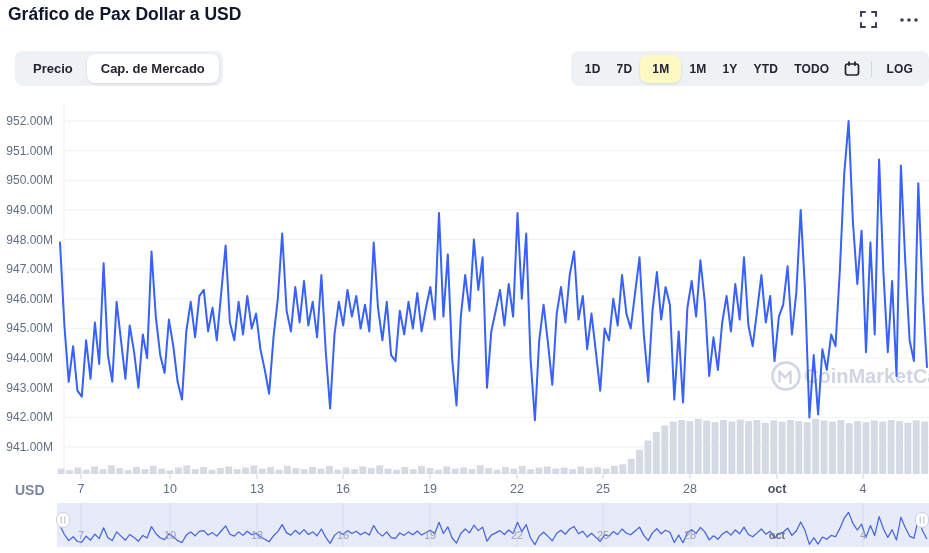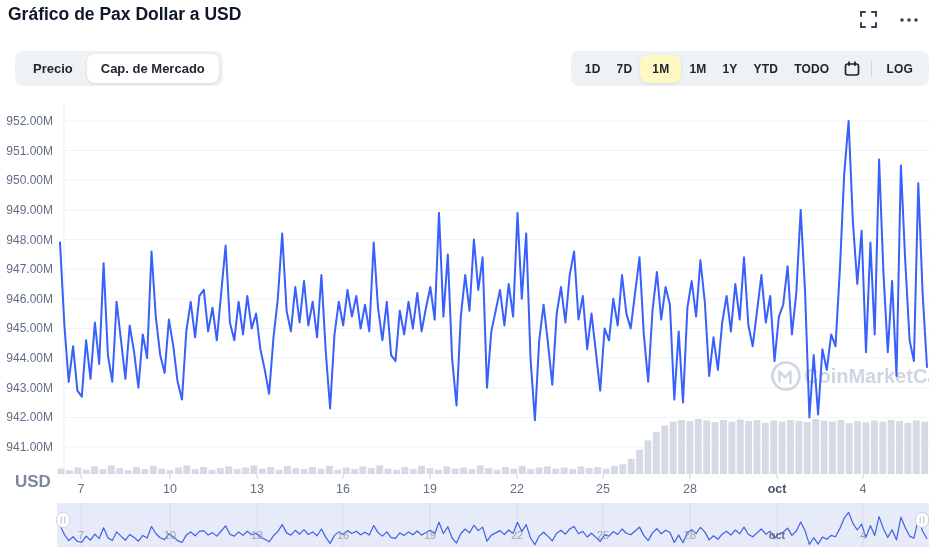--- a/index.html
+++ b/index.html
@@ -16,21 +16,21 @@
        font-size:13px;font-weight:600;color:#222531;padding:7px 14px;border-radius:8px;white-space:nowrap;}
   .tab.selected{background:#fff;box-shadow:0 1px 3px rgba(20,30,60,.12);}
   .rng{border:0;background:transparent;cursor:pointer;font-family:inherit;
        font-size:12px;font-weight:700;color:#222531;padding:7px 8px;border-radius:8px;
        letter-spacing:.2px;white-space:nowrap;}
   .rng.selected{background:#fef9c3;box-shadow:0 1px 3px rgba(20,30,60,.12);padding:7px 12px;}
   .cal-btn{border:0;background:transparent;cursor:pointer;padding:4px 6px;display:flex;align-items:center;}
   .vdiv{width:1px;height:16px;background:#cfd6e4;margin:0 6px 0 4px;}
   #chart-svg{position:absolute;left:0;top:0;}
   #chart-svg text{font-family:"Liberation Sans",sans-serif;}
-  .usd-label{position:absolute;left:15px;top:472px;font-size:17px;font-weight:700;color:#7d879c;}
+  .usd-label{position:absolute;left:15px;top:482px;font-size:14px;font-weight:700;color:#7d879c;}
 </style>
 </head>
 <body>
 
 <svg id="chart-svg" width="929" height="553" viewBox="0 0 929 553">
     <line x1="64" x2="929" y1="121" y2="121" stroke="#f0f2f5" stroke-width="1"></line>
     <text x="53" y="125" text-anchor="end" font-size="12" fill="#616e85">952.00M</text>
     <line x1="64" x2="929" y1="150.636" y2="150.636" stroke="#f0f2f5" stroke-width="1"></line>
     <text x="53" y="154.636" text-anchor="end" font-size="12" fill="#616e85">951.00M</text>
     <line x1="64" x2="929" y1="180.272" y2="180.272" stroke="#f0f2f5" stroke-width="1"></line>

